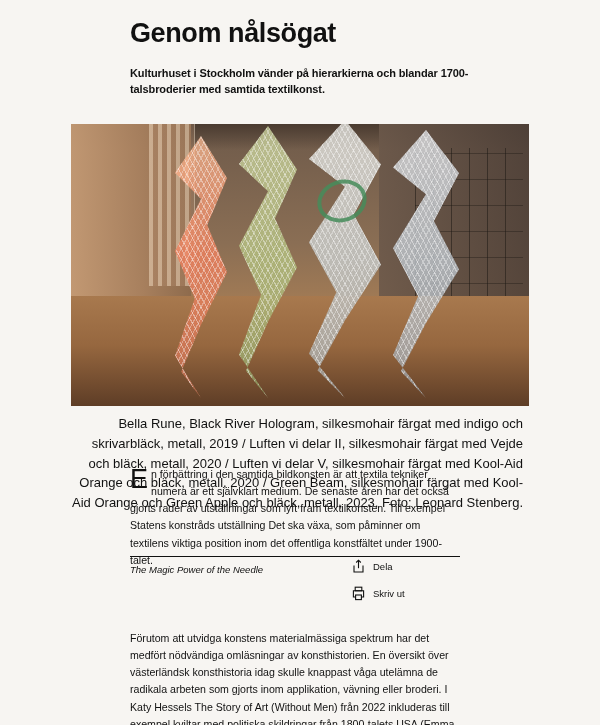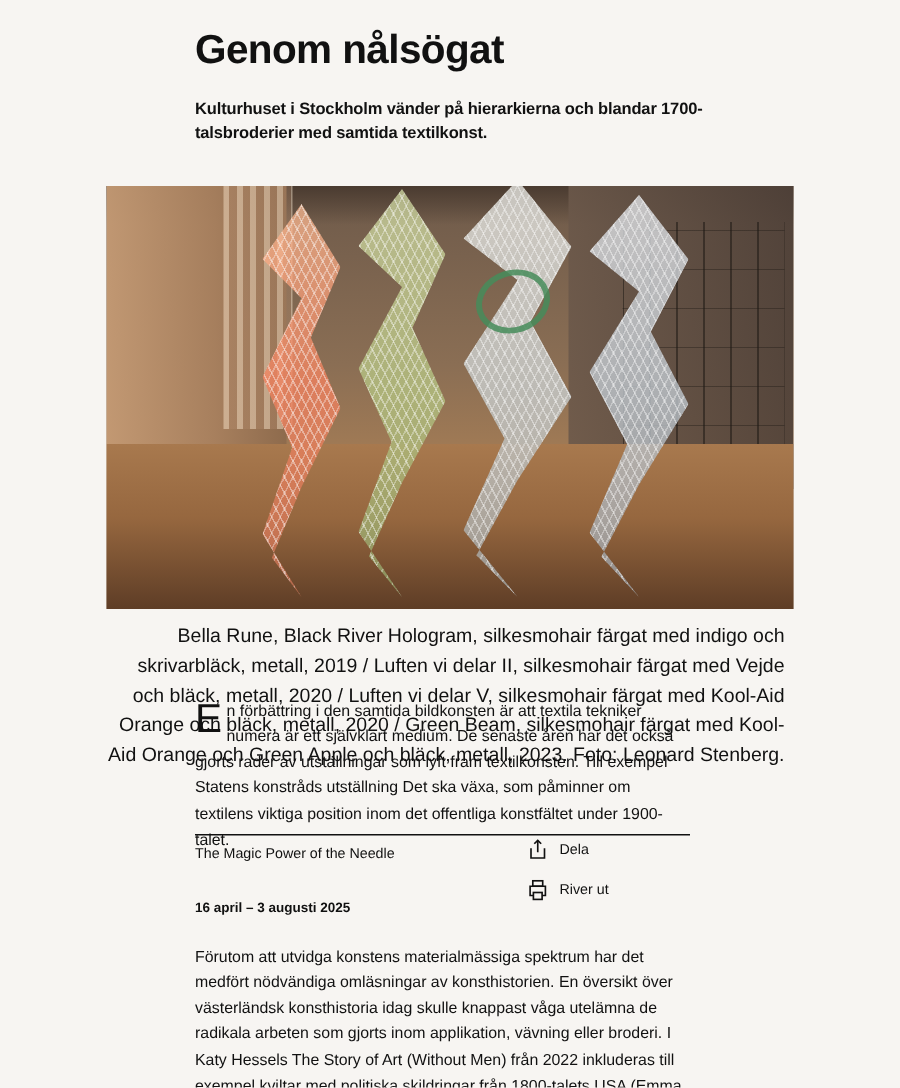--- a/index.html
+++ b/index.html
@@ -169,22 +169,23 @@
   .factbox {
     position: absolute;
     left: 130px;
     top: 556px;
     width: 330px;
     border-top: 1px solid #111;
     padding-top: 7px;
   }
   .fb-title {
     font-size: 9.5px;
-    color: #111;
-    margin-bottom: 24px;
+    font-style: italic;
+    color: #111;
+    margin-bottom: 13px;
   }
   .fb-line {
     font-size: 9px;
     font-weight: bold;
     line-height: 1.5;
     color: #111;
   }
   .actions {
     position: absolute;
     left: 222px;
@@ -259,41 +260,40 @@
     </div>
     <div class="caption">Bella Rune, Black River Hologram, silkesmohair färgat med indigo och skrivarbläck, metall, 2019 / Luften vi delar II, silkesmohair färgat med Vejde och bläck, metall, 2020 / Luften vi delar V, silkesmohair färgat med Kool-Aid Orange och bläck, metall, 2020 / Green Beam, silkesmohair färgat med Kool-Aid Orange och Green Apple och bläck, metall, 2023. Foto: Leonard Stenberg.</div>
   </div>
 
   <div class="body-text">
     <span class="dropcap">E</span><span>n förbättring i den samtida bildkonsten är att textila tekniker numera är ett självklart medium. De senaste åren har det också gjorts rader av utställningar som lyft fram textilkonsten. Till exempel Statens konstråds utställning Det ska växa, som påminner om textilens viktiga position inom det offentliga konstfältet under 1900-talet.</span>
   </div>
 
   <div class="factbox">
     <div class="fb-title">The Magic Power of the Needle</div>
-    <div class="fb-line">16 april – 3 augusti 2025</div>
 
     <div class="actions">
       <div class="action">
         <span class="icon">
           <svg class="icon" viewBox="0 0 13 15" fill="none" stroke="#111" stroke-width="1.1">
             <path d="M2 6.5v6.5h9V6.5"></path>
             <path d="M6.5 1.2v8"></path>
             <path d="M4.2 3.5L6.5 1.2 8.8 3.5"></path>
           </svg>
         </span>
         <span class="action-label">Dela</span>
       </div>
       <div class="action">
         <span class="icon">
           <svg class="icon" viewBox="0 0 13 15" fill="none" stroke="#111" stroke-width="1.1">
             <rect x="3.2" y="1.2" width="6.6" height="3.6"></rect>
             <path d="M1.4 4.8h10.2v6.2H1.4z"></path>
             <rect x="3.6" y="9" width="5.8" height="4.6" fill="#f7f5f2"></rect>
           </svg>
         </span>
-        <span class="action-label">River ut</span>
+        <span class="action-label">Skriv ut</span>
       </div>
     </div>
   </div>
 
   <div class="tail-text">Förutom att utvidga konstens materialmässiga spektrum har det medfört nödvändiga omläsningar av konsthistorien. En översikt över västerländsk konsthistoria idag skulle knappast våga utelämna de radikala arbeten som gjorts inom applikation, vävning eller broderi. I Katy Hessels The Story of Art (Without Men) från 2022 inkluderas till exempel kviltar med politiska skildringar från 1800-talets USA (Emma Civey Stahl, Harriet Powers) bredvid pionjärer som Gunta Stölzl och Anni</div>
 
 </div>
 
 </body></html>

